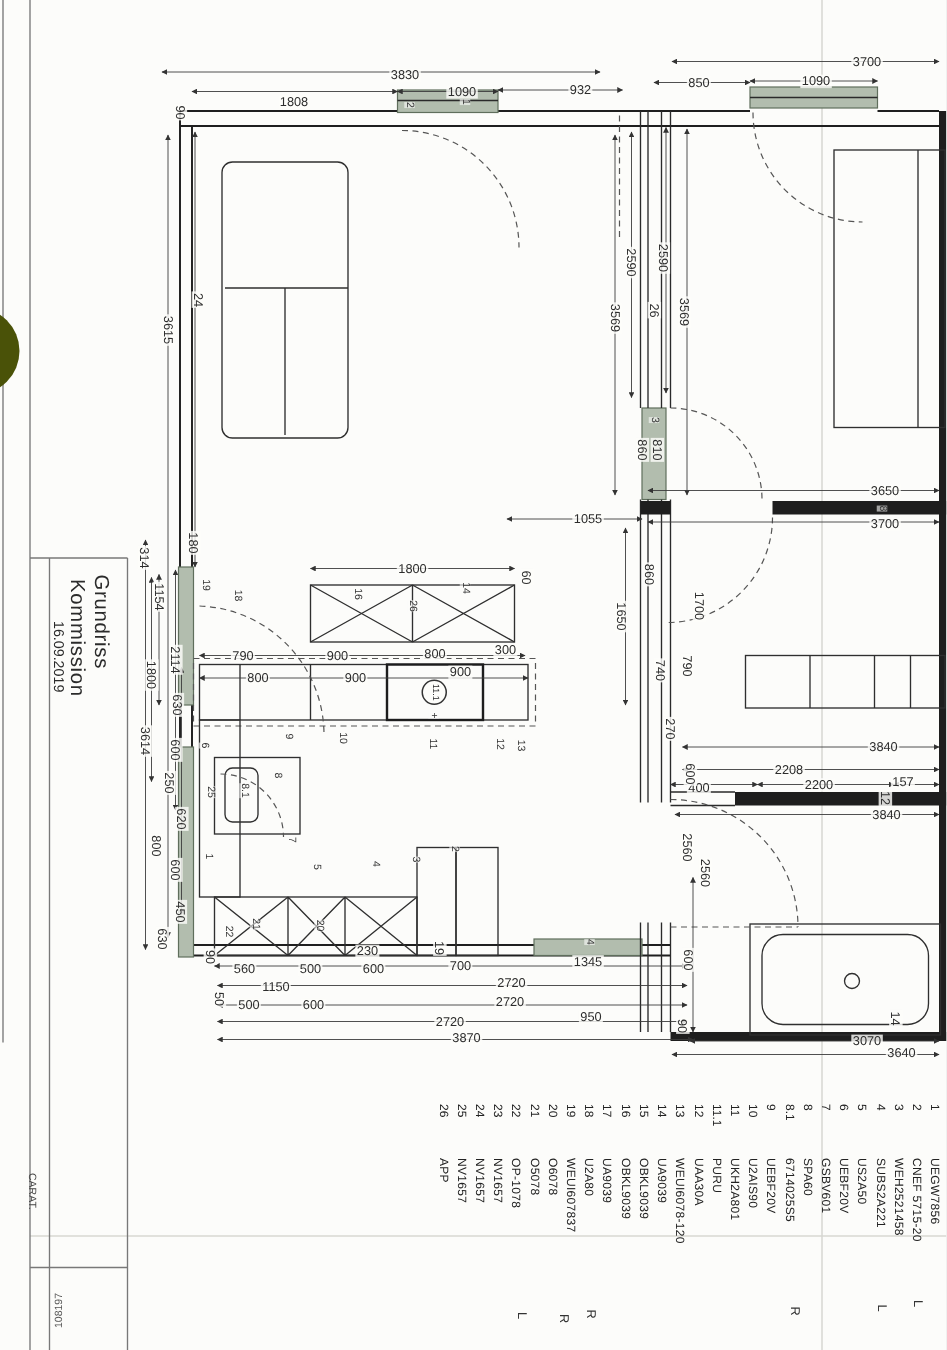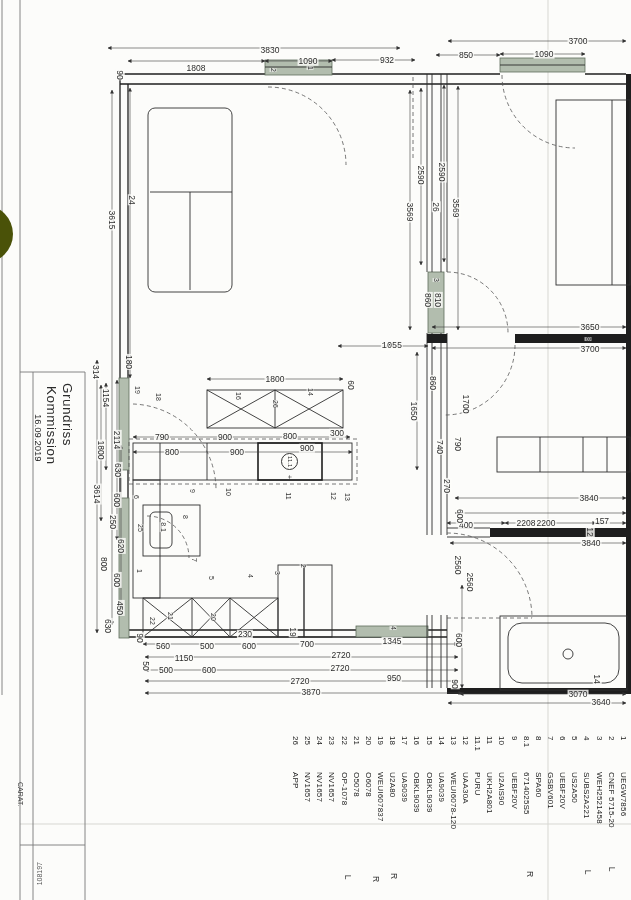--- a/index.html
+++ b/index.html
@@ -211,30 +211,30 @@
     <div class="dim v" style="left: 438px; top: 300px;"><span>810</span></div>
     <div class="dim" style="left: 275px; top: 379px;"><span>1800</span></div>
     <div class="dim v" style="left: 351px; top: 385px;"><span>60</span></div>
     <div class="dim" style="left: 162px; top: 437px;"><span>790</span></div>
     <div class="dim" style="left: 225px; top: 437px;"><span>900</span></div>
     <div class="dim" style="left: 290px; top: 436px;"><span>800</span></div>
     <div class="dim" style="left: 337px; top: 433px;"><span>300</span></div>
     <div class="dim" style="left: 172px; top: 452px;"><span>800</span></div>
     <div class="dim" style="left: 237px; top: 452px;"><span>900</span></div>
     <div class="dim" style="left: 307px; top: 448px;"><span>900</span></div>
-    <div class="dim" style="left: 392px; top: 346px; font-family: Liberation Mono, monospace;"><span>1055</span></div>
+    <div class="dim" style="left: 392px; top: 346px;"><span>1055</span></div>
     <div class="dim v" style="left: 414px; top: 411px;"><span>1650</span></div>
     <div class="dim v" style="left: 433px; top: 383px;"><span>860</span></div>
     <div class="dim v" style="left: 466px; top: 404px;"><span>1700</span></div>
     <div class="dim v" style="left: 440px; top: 447px;"><span>740</span></div>
     <div class="dim v" style="left: 458px; top: 444px;"><span>790</span></div>
     <div class="dim" style="left: 590px; top: 327px;"><span>3650</span></div>
     <div class="dim" style="left: 590px; top: 349px;"><span>3700</span></div>
     <div class="dim" style="left: 589px; top: 498px;"><span>3840</span></div>
-    <div class="dim" style="left: 526px; top: 513px; margin-top: 10px;"><span>2208</span></div>
+    <div class="dim" style="left: 526px; top: 513px;"><span>2208</span></div>
     <div class="dim" style="left: 546px; top: 523px;"><span>2200</span></div>
     <div class="dim" style="left: 602px; top: 521px;"><span>157</span></div>
     <div class="dim" style="left: 591px; top: 543px;"><span>3840</span></div>
     <div class="dim v" style="left: 590px; top: 532px;"><span>12</span></div>
     <div class="dim" style="left: 466px; top: 525px;"><span>400</span></div>
     <div class="dim v" style="left: 447px; top: 486px;"><span>270</span></div>
     <div class="dim v" style="left: 460px; top: 516px;"><span>600</span></div>
     <div class="dim v" style="left: 458px; top: 565px;"><span>2560</span></div>
     <div class="dim v" style="left: 470px; top: 582px;"><span>2560</span></div>
     <div class="dim v" style="left: 459px; top: 640px;"><span>600</span></div>

